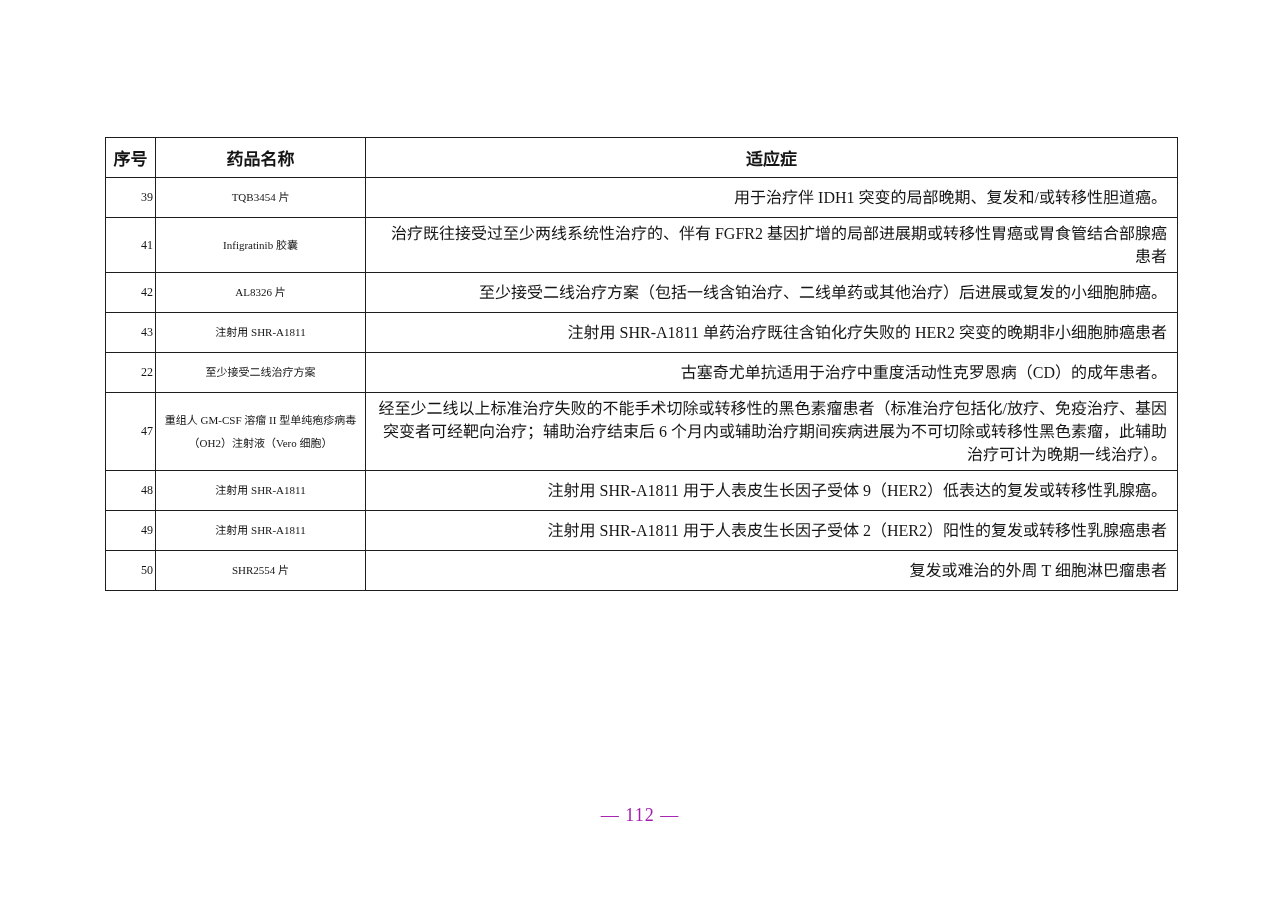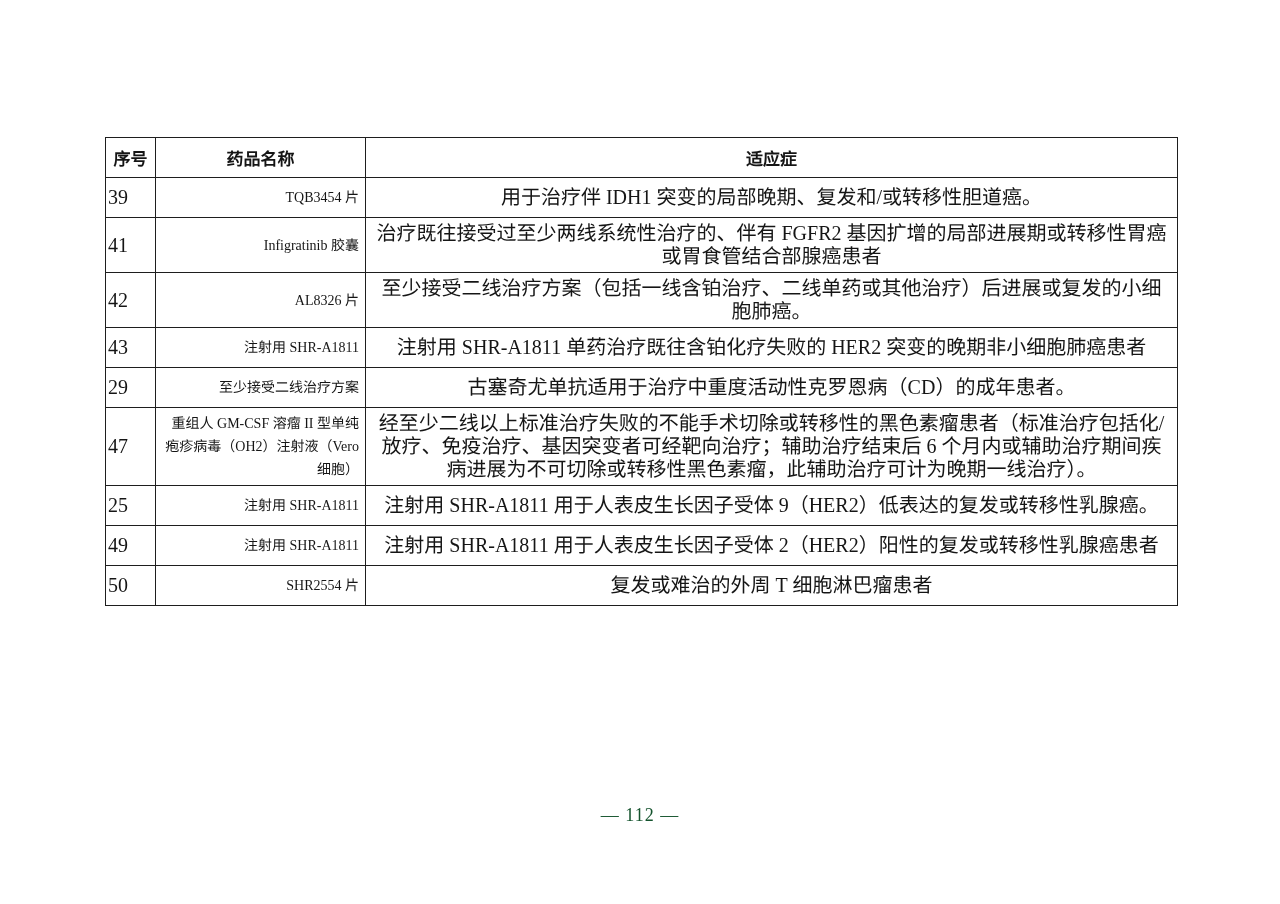--- a/index.html
+++ b/index.html
@@ -36,45 +36,45 @@
     font-weight: 700;
     font-size: 17px;
     height: 34px;
     text-align: center;
     padding: 2px 4px;
   }
   table.drug-table tr {
     height: 40px;
   }
   td.cell-no {
-    text-align: left;
-    font-size: 20px;
+    text-align: right;
+    font-size: 12px;
     padding: 2px 2px;
   }
   td.cell-name {
-    text-align: right;
-    font-size: 14px;
+    text-align: center;
+    font-size: 11px;
     line-height: 23px;
     padding: 4px 6px;
   }
   td.cell-ind {
-    text-align: center;
-    font-size: 20px;
+    text-align: right;
+    font-size: 16px;
     line-height: 23px;
     padding: 4px 10px;
   }
   .page-number {
     position: absolute;
     left: 0;
     top: 805px;
     width: 1280px;
     text-align: center;
     font-size: 18px;
     letter-spacing: 1px;
-    color: #14532d;
+    color: #a21caf;
   }
 </style>
 </head>
 <body>
 
 <div class="page">
 
   <table class="drug-table">
     <colgroup>
       <col style="width:50px">
@@ -103,31 +103,31 @@
           <td class="cell-no">42</td>
           <td class="cell-name">AL8326 片</td>
           <td class="cell-ind">至少接受二线治疗方案（包括一线含铂治疗、二线单药或其他治疗）后进展或复发的小细胞肺癌。</td>
         </tr>
         <tr>
           <td class="cell-no">43</td>
           <td class="cell-name">注射用 SHR-A1811</td>
           <td class="cell-ind">注射用 SHR-A1811 单药治疗既往含铂化疗失败的 HER2 突变的晚期非小细胞肺癌患者</td>
         </tr>
         <tr>
-          <td class="cell-no">29</td>
+          <td class="cell-no">22</td>
           <td class="cell-name">至少接受二线治疗方案</td>
           <td class="cell-ind">古塞奇尤单抗适用于治疗中重度活动性克罗恩病（CD）的成年患者。</td>
         </tr>
         <tr>
           <td class="cell-no">47</td>
           <td class="cell-name">重组人 GM-CSF 溶瘤 II 型单纯疱疹病毒（OH2）注射液（Vero 细胞）</td>
           <td class="cell-ind">经至少二线以上标准治疗失败的不能手术切除或转移性的黑色素瘤患者（标准治疗包括化/放疗、免疫治疗、基因突变者可经靶向治疗；辅助治疗结束后 6 个月内或辅助治疗期间疾病进展为不可切除或转移性黑色素瘤，此辅助治疗可计为晚期一线治疗）。</td>
         </tr>
         <tr>
-          <td class="cell-no">25</td>
+          <td class="cell-no">48</td>
           <td class="cell-name">注射用 SHR-A1811</td>
           <td class="cell-ind">注射用 SHR-A1811 用于人表皮生长因子受体 9（HER2）低表达的复发或转移性乳腺癌。</td>
         </tr>
         <tr>
           <td class="cell-no">49</td>
           <td class="cell-name">注射用 SHR-A1811</td>
           <td class="cell-ind">注射用 SHR-A1811 用于人表皮生长因子受体 2（HER2）阳性的复发或转移性乳腺癌患者</td>
         </tr>
         <tr>
           <td class="cell-no">50</td>

